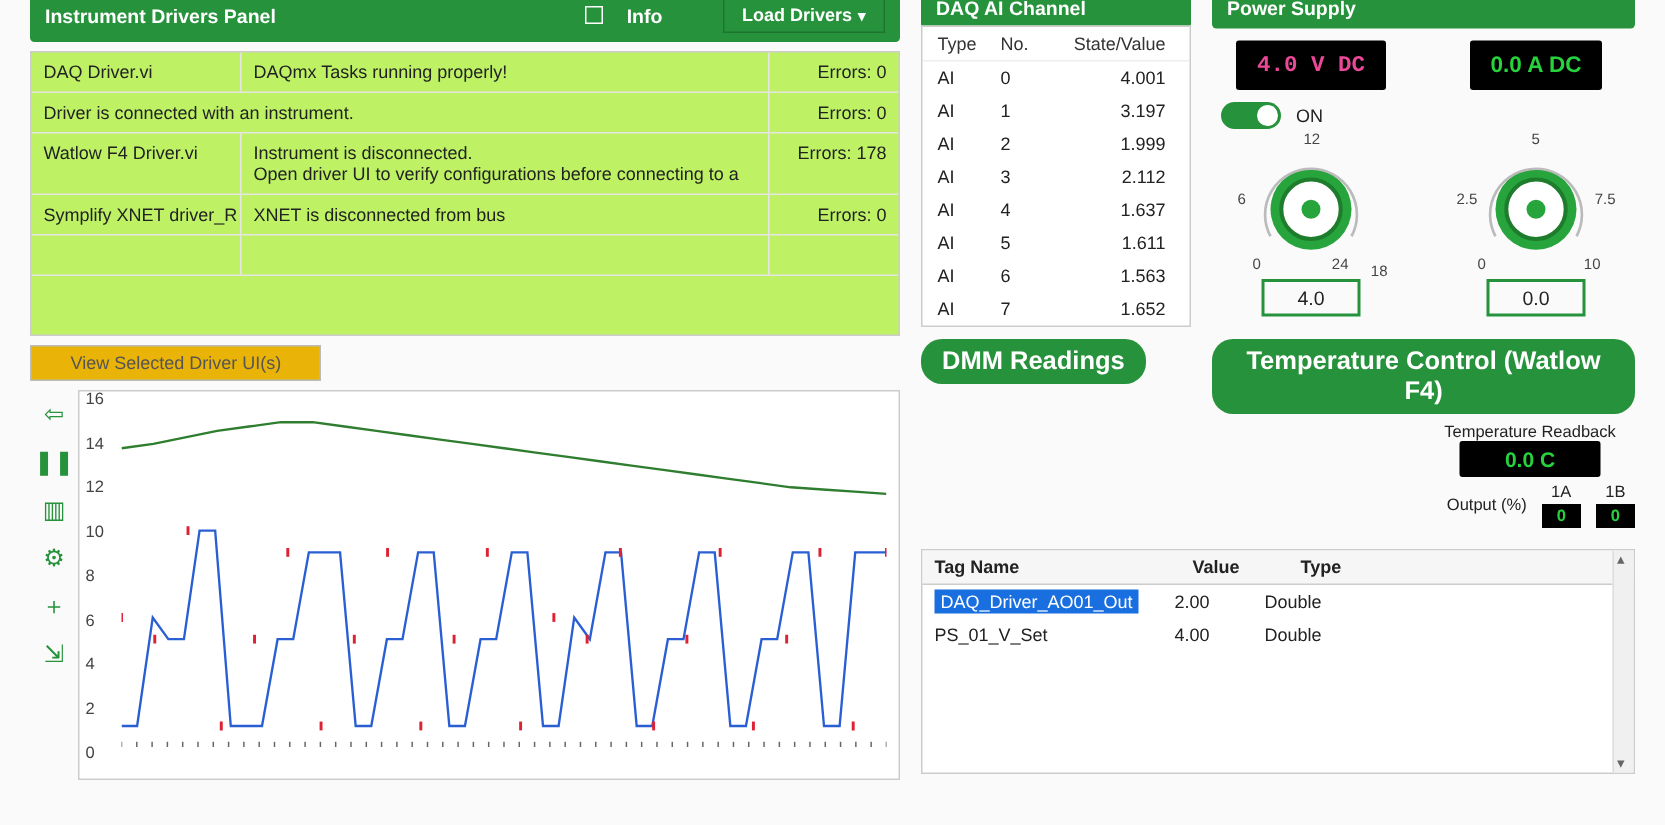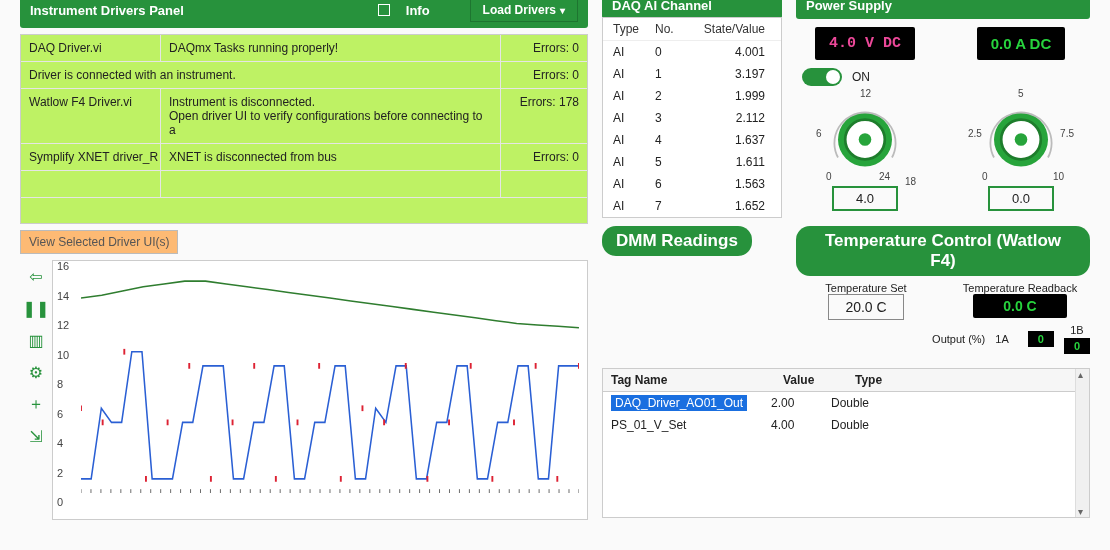--- a/index.html
+++ b/index.html
@@ -54,23 +54,23 @@
   }
   .drv-row { display:flex; border-bottom:1px solid #e5e5e5; }
   .drv-row > div { padding:6px 8px; border-right:1px solid #e5e5e5; overflow:hidden; white-space:nowrap; }
   .drv-row > div:last-child { border-right:none;text-align:right; }
   .drv-c1 { width:140px; }
   .drv-c2 { flex:1; white-space:normal !important; }
   .drv-c3 { width:86px; }
 
   .btn {
     border:1px solid #bbb;
-    background:#fdba74;
+    background:#eab308;
     color:#555;
-    padding:4px 8px;
+    padding:4px 26px;
     font-size:12px;
     margin-top:6px;
     cursor:pointer;
     display:inline-block;
   }
   .btn.load {
     background:#27923c; color:#fff; border-color:#1e7530;
     font-weight:600; padding:4px 12px; margin:0;
   }
   .load-arrow { margin-left:4px; font-size:10px; }
@@ -398,31 +398,27 @@
     </div>
 
     <div class="right-row">
       <div class="daq-col">
         <div class="pill">DMM Readings</div>
       </div>
       <div class="ps-col">
         <div class="pill" style="display:block;text-align:center;">Temperature Control (Watlow F4)</div>
         <div class="temp-row">
           <div class="temp-cell">
-            <div>Temperature Set</div>
-            <span class="temp-set">20.0 C</span>
-          </div>
-          <div class="temp-cell">
             <div>Temperature Readback</div>
             <span class="lcd" style="padding:4px 30px;font-size:14px;">0.0 C</span>
           </div>
         </div>
         <div class="out-row">
           <span>Output (%)</span>
-          <span style="display:flex;flex-direction:row;align-items:center;gap:19px;">
+          <span style="display:flex;flex-direction:column;align-items:center;gap:2px;">
             <span>1A</span>
             <span class="out-box">0</span>
           </span>
           <span style="display:flex;flex-direction:column;align-items:center;gap:2px;">
             <span>1B</span>
             <span class="out-box">0</span>
           </span>
         </div>
       </div>
     </div>

